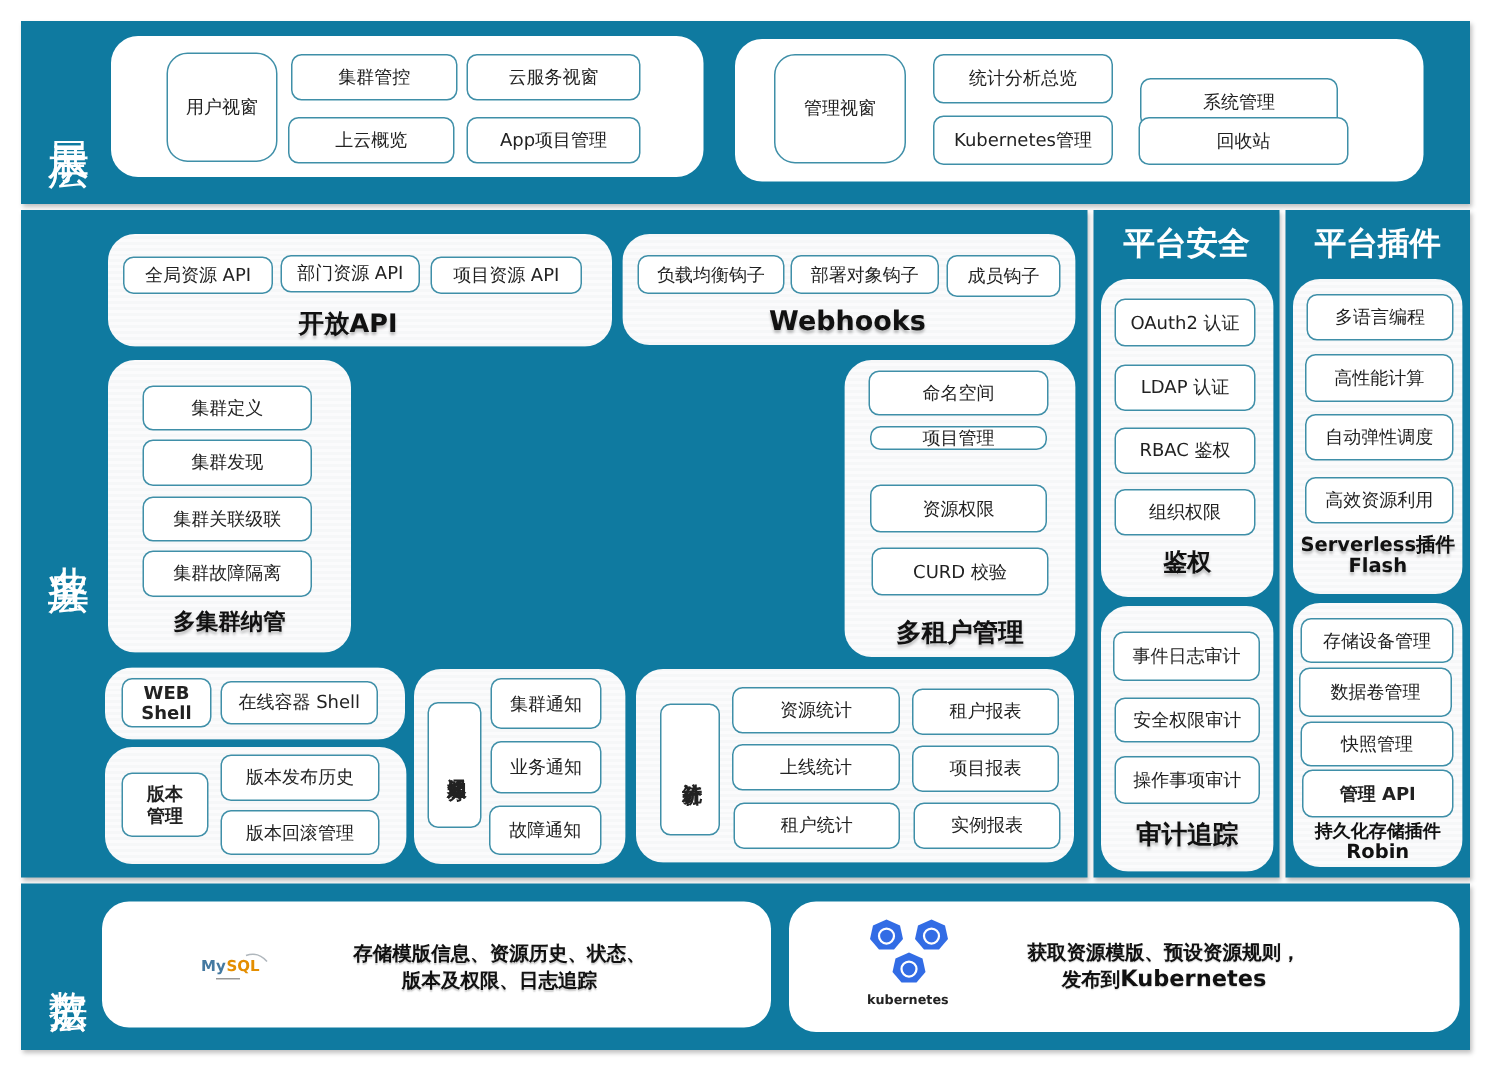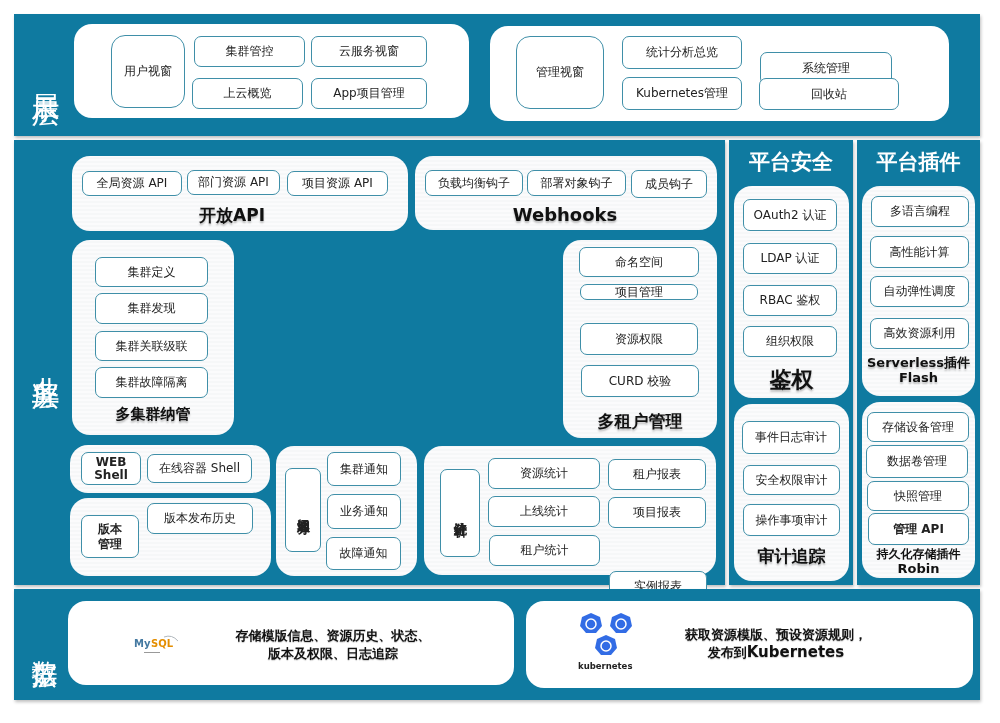--- a/index.html
+++ b/index.html
@@ -77,49 +77,50 @@
   </div>
 
   <div class="panel" style="left:56px; top:305px; width:200px; height:48px;">
     <div class="box" style="left:11px; top:7px; width:60px; height:33px; font-weight:bold; font-size:12px; line-height:13px; padding:0 8px;">WEB Shell</div>
     <div class="box" style="left:77px; top:9px; width:105px; height:29px;">在线容器 Shell</div>
   </div>
 
   <div class="panel" style="left:56px; top:358px; width:201px; height:78px;">
     <div class="box" style="left:11px; top:17px; width:58px; height:43px; font-weight:bold; padding:0 14px; line-height:15px;">版本管理</div>
     <div class="box" style="left:77px; top:5px; width:106px; height:31px;">版本发布历史</div>
+    <div class="box" style="left:77px; top:42px; width:106px; height:30px;">版本回滚管理</div>
   </div>
 
   <div class="panel" style="left:262px; top:306px; width:141px; height:130px;">
     <div class="box vtext" style="left:9px; top:22px; width:36px; height:84px;">通知服务</div>
     <div class="box" style="left:51px; top:6px; width:74px; height:34px;">集群通知</div>
     <div class="box" style="left:51px; top:48px; width:74px; height:35px;">业务通知</div>
     <div class="box" style="left:50px; top:91px; width:75px; height:33px;">故障通知</div>
   </div>
 
   <div class="panel" style="left:410px; top:306px; width:292px; height:129px;">
     <div class="box vtext" style="left:16px; top:23px; width:40px; height:88px;">统计分析</div>
     <div class="box" style="left:64px; top:12px; width:112px; height:31px;">资源统计</div>
     <div class="box" style="left:184px; top:13px; width:98px; height:31px;">租户报表</div>
     <div class="box" style="left:64px; top:50px; width:112px; height:31px;">上线统计</div>
     <div class="box" style="left:184px; top:51px; width:98px; height:31px;">项目报表</div>
     <div class="box" style="left:65px; top:89px; width:111px; height:31px;">租户统计</div>
-    <div class="box" style="left:185px; top:89px; width:98px; height:31px;margin-top:36px;">实例报表</div>
+    <div class="box" style="left:185px; top:89px; width:98px; height:31px;">实例报表</div>
   </div>
 </div>
 
 <div class="band" style="left:729px; top:140px; width:124px; height:445px;">
   <div class="col-title" style="left:0; width:124px; top:8px;">平台安全</div>
 
   <div class="panel" style="left:5px; top:46px; width:115px; height:212px;">
     <div class="box" style="left:9px; top:13px; width:94px; height:32px;">OAuth2 认证</div>
     <div class="box" style="left:9px; top:57px; width:94px; height:31px;">LDAP 认证</div>
     <div class="box" style="left:9px; top:140px; width:94px; height:31px;">组织权限</div>
     <div class="box" style="left:9px; top:99px; width:94px; height:31px;">RBAC 鉴权</div>
-    <div class="title" style="left:0; width:115px; top:179px; font-size:22px;">鉴权</div>
+    <div class="title" style="left:0; width:115px; top:179px; font-size:16px;">鉴权</div>
   </div>
 
   <div class="panel" style="left:5px; top:264px; width:115px; height:177px;">
     <div class="box" style="left:8px; top:17px; width:98px; height:33px;">事件日志审计</div>
     <div class="box" style="left:9px; top:61px; width:97px; height:30px;">安全权限审计</div>
     <div class="box" style="left:9px; top:100px; width:97px; height:32px;">操作事项审计</div>
     <div class="title" style="left:0; width:115px; top:141px; font-size:17px;">审计追踪</div>
   </div>
 </div>
 

